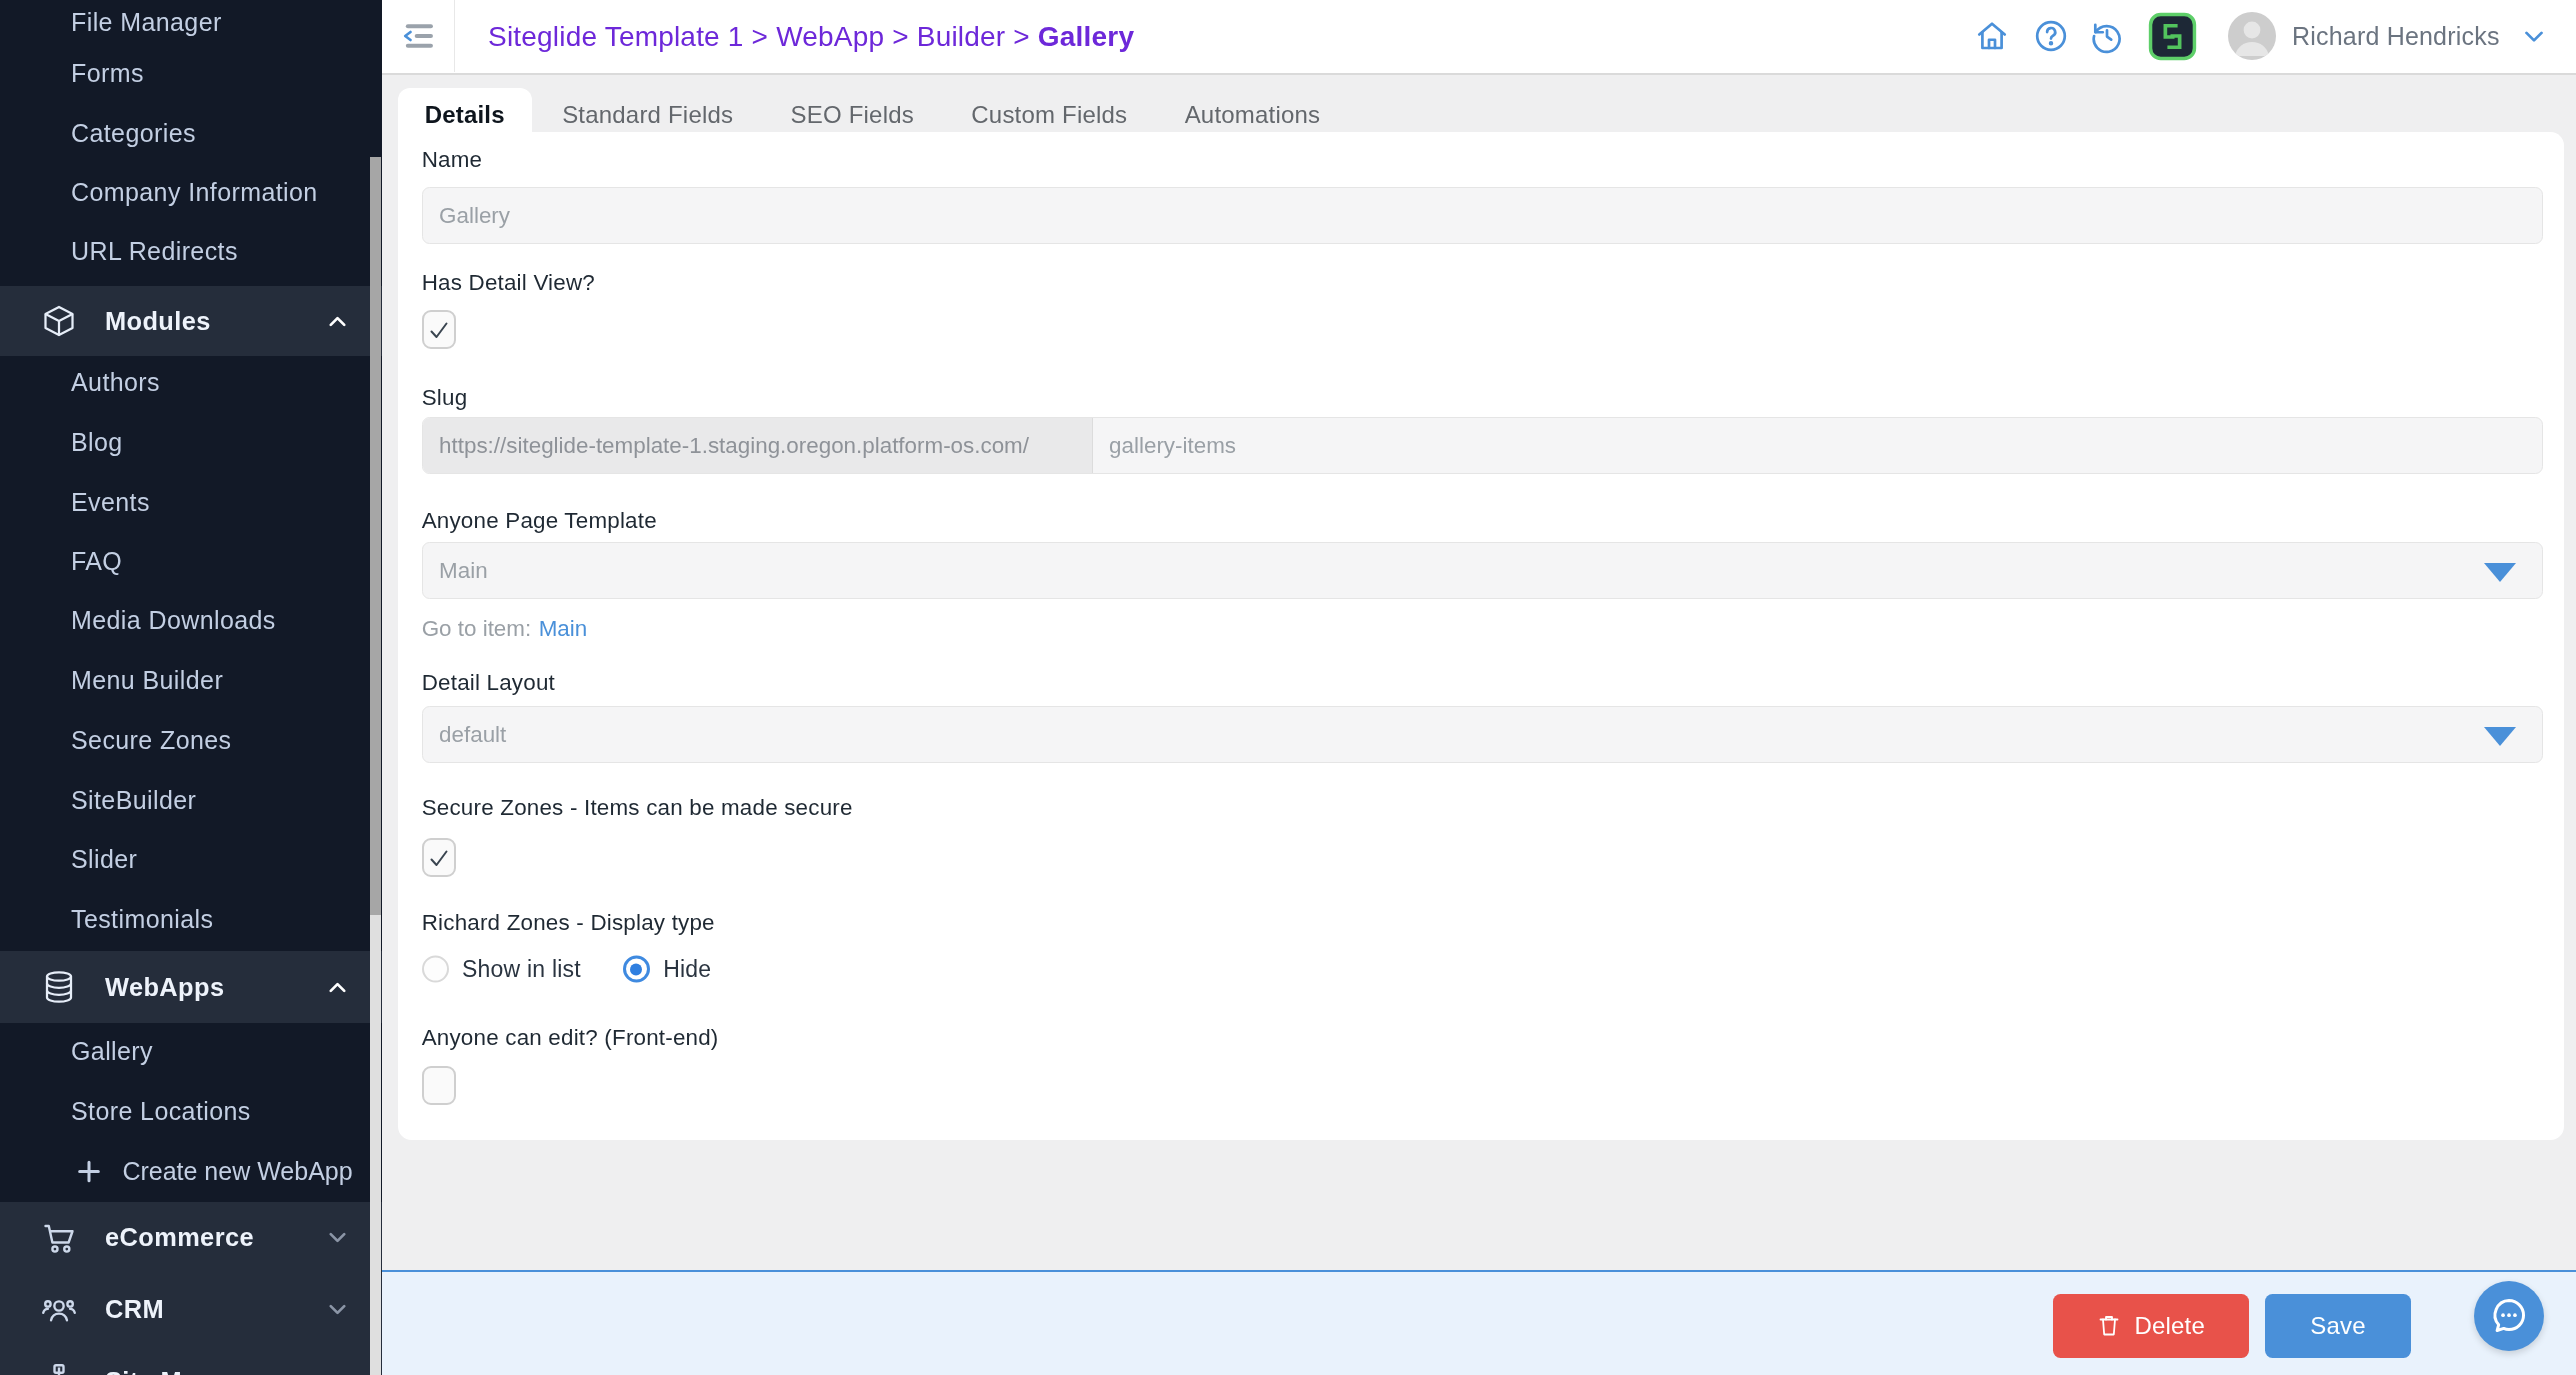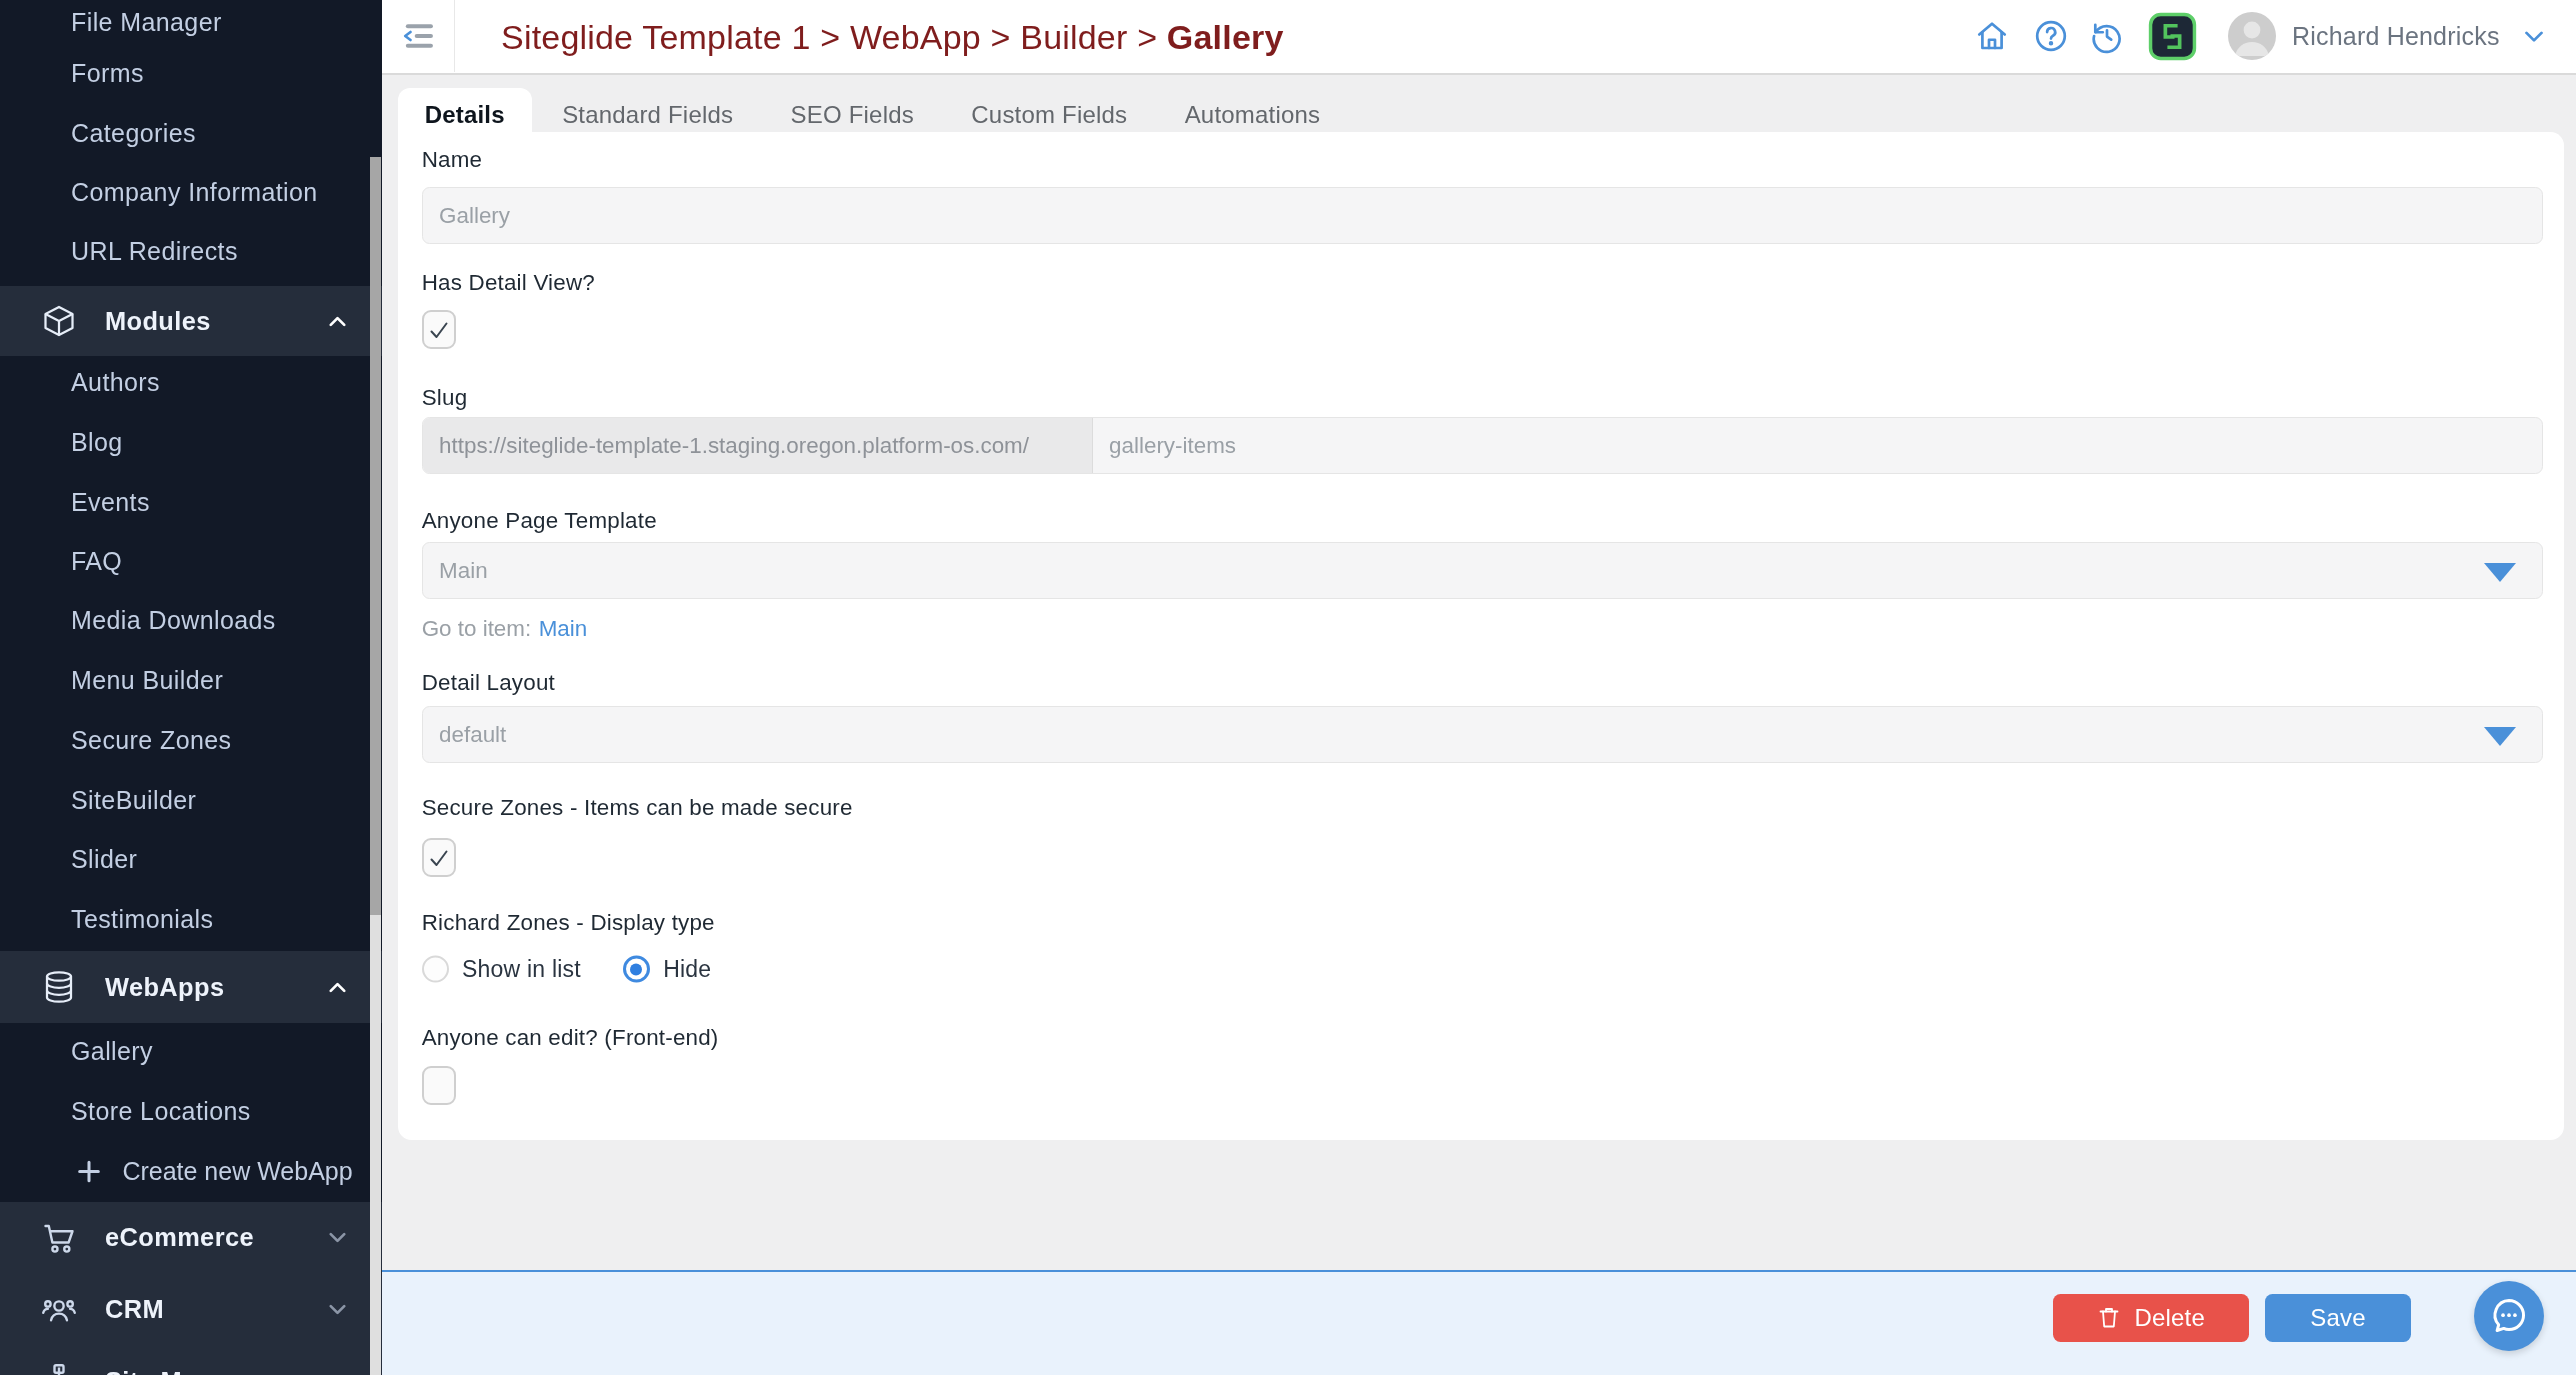--- a/index.html
+++ b/index.html
@@ -26,22 +26,22 @@
               background:#dfdfdf; }
   .sb-thumb { position:absolute; left:0; top:0; width:10.5px; height:758px;
               background:#a6a6a6; }
 
   
   #header { position:absolute; left:382px; top:0; width:2194px; height:75px;
             background:#ffffff; border-bottom:2.2px solid #dadada; z-index:4; }
   #collapse-wrap { position:absolute; left:0; top:0; width:73px; height:72px;
                    border-right:1.5px solid #e8e8e8; display:flex; align-items:center;
                    justify-content:center; cursor:pointer; }
-  #breadcrumb { position:absolute; left:119px; top:50%; transform:translateY(-50%);
-                font-size:34px; color:#7f1d1d; font-weight:500; letter-spacing:0.2px; }
+  #breadcrumb { position:absolute; left:106px; top:50%; transform:translateY(-50%);
+                font-size:28px; color:#6d28d9; font-weight:500; letter-spacing:0.2px; }
   #breadcrumb b { font-weight:800; }
   #header-right { position:absolute; right:27px; top:0; height:72px; display:flex;
                   align-items:center; }
   .hicon { width:36px; height:36px; cursor:pointer; }
   #avatar { width:48px; height:48px; border-radius:50%; background:#cdcdcd;
             overflow:hidden; cursor:pointer; }
   #user-name { font-size:25px; color:#6b7480; margin:0 19.4px 0 16.4px; cursor:pointer;
                letter-spacing:0.2px; }
 
   
@@ -82,21 +82,21 @@
            border:2.2px solid #d9d9d9; cursor:pointer; }
   .radio.sel { border:3px solid #3f8ae0; background:#fff; display:flex;
                align-items:center; justify-content:center; }
   .radio.sel::after { content:""; width:12px; height:12px; border-radius:50%;
                       background:#2f7fe0; }
   .radio-label { font-size:23px; color:#2a3440; margin:0 42px 0 13.4px; letter-spacing:0.2px;}
 
   
   #footer { position:absolute; left:382px; top:1270px; width:2194px; height:105px;
             background:#e9f2fc; border-top:2.2px solid #4a90d9; z-index:6; }
-  .btn { position:absolute; top:21.7px; height:48px; border:none; border-radius:7.5px;
+  .btn { position:absolute; top:21.7px; height:64px; border:none; border-radius:7.5px;
          color:#ffffff; font-size:24px; font-family:inherit; display:flex;
          align-items:center; justify-content:center; gap:13.4px; cursor:pointer;
          letter-spacing:0.2px; }
   #delete-btn { left:1671px; width:196px; background:#e8524a; }
   #save-btn  { left:1883px; width:146px; background:#4a90d9; }
   #chat-fab { position:absolute; left:2092px; top:9px; width:70px; height:70px;
               border-radius:50%; background:#4a90d9; display:flex; align-items:center;
               justify-content:center; cursor:pointer; box-shadow:0 3px 7.5px rgba(0,0,0,.15); }
 </style>
 </head>

